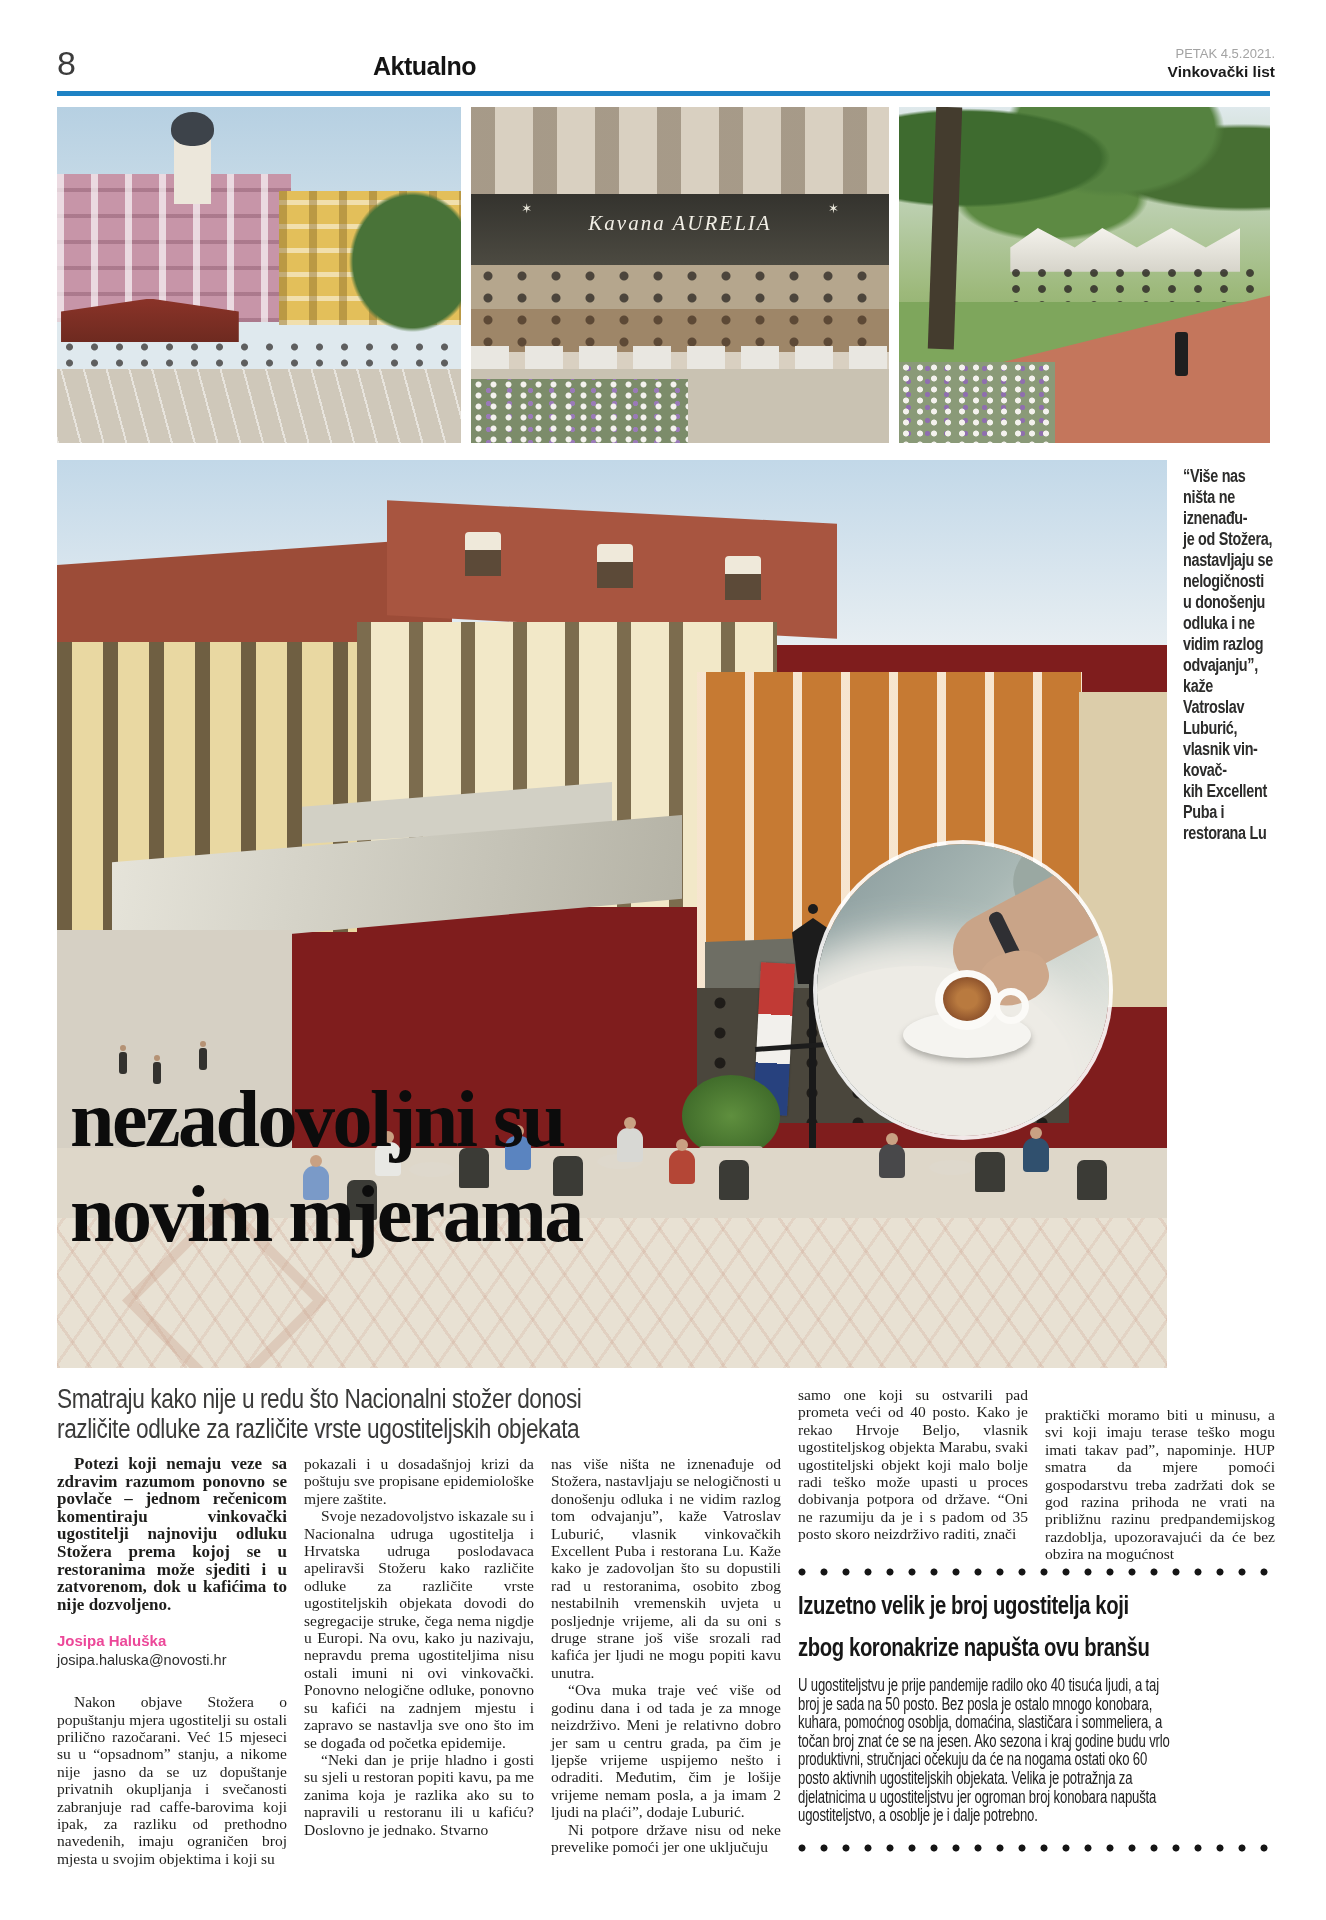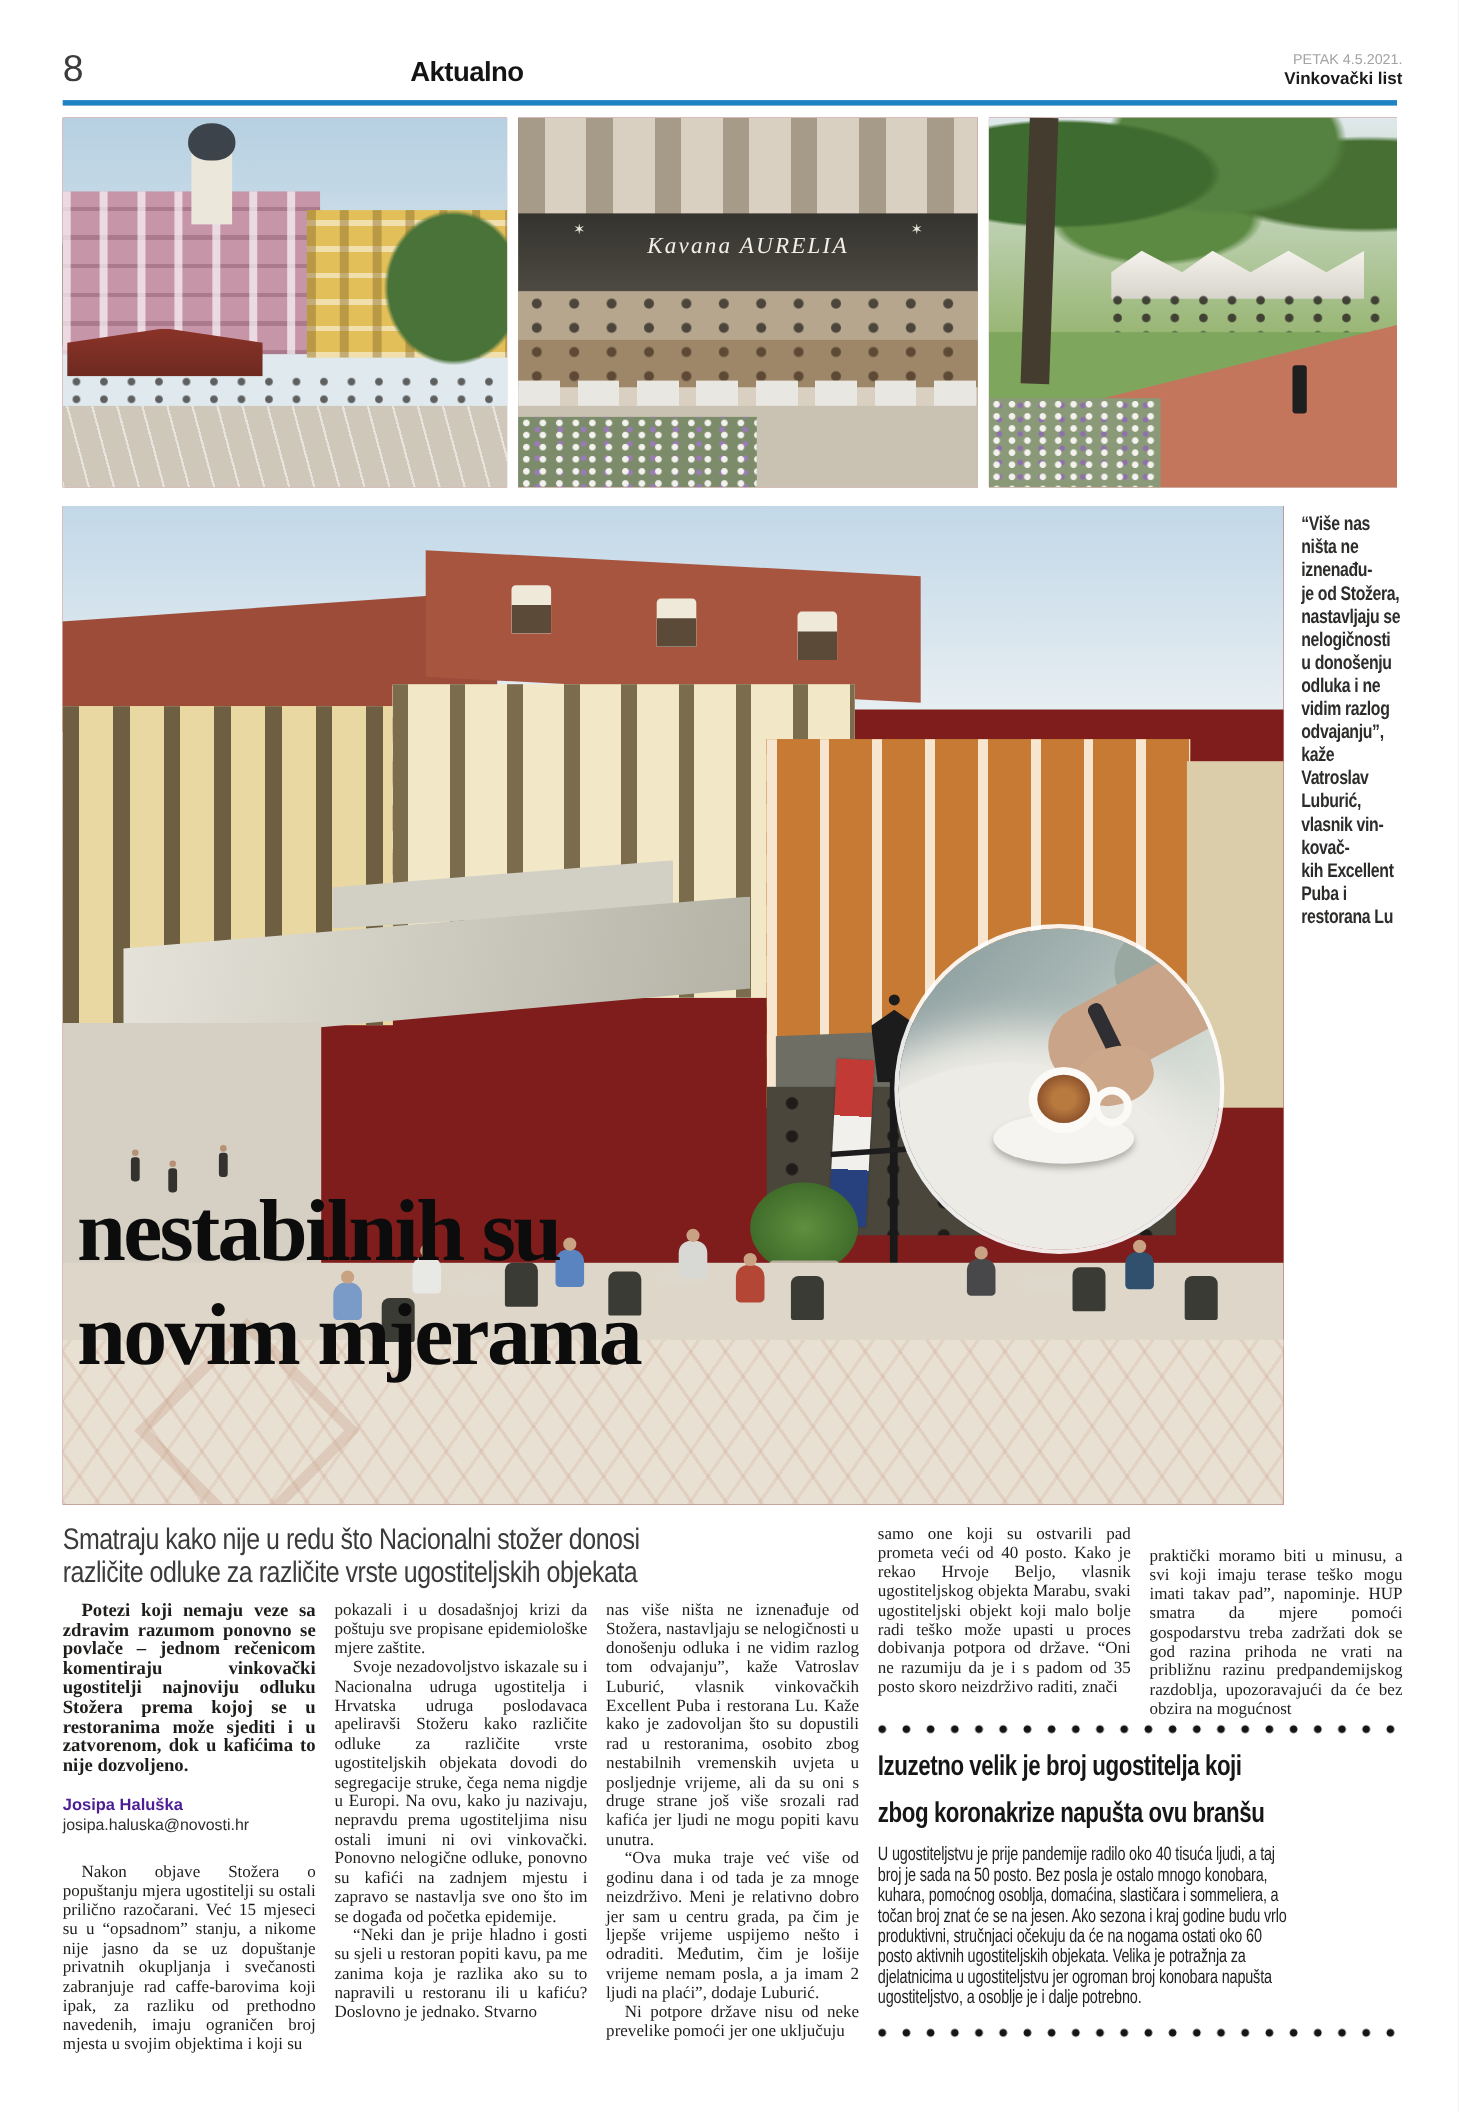--- a/index.html
+++ b/index.html
@@ -146,21 +146,21 @@
   
   .pcol{width:230px;font-size:15.5px;line-height:17.4px;text-align:justify;color:#1d1d1b;}
   .pcol p{margin:0;}
   .pcol p.ind{text-indent:17px;}
   .c1{left:57px;top:1455px;}
   .c2{left:304px;top:1455px;}
   .c3{left:551px;top:1455px;}
   .c4{left:798px;top:1386px;}
   .c5{left:1045px;top:1386px;margin-top:20px;}
   .lead{font-weight:bold;font-size:17px;line-height:17.6px;text-indent:17px;}
-  .byline-name{font-family:"Liberation Sans",sans-serif;font-weight:bold;font-size:15px;margin-top:19px;color:#4c1d95;}
+  .byline-name{font-family:"Liberation Sans",sans-serif;font-weight:bold;font-size:15px;margin-top:19px;color:#ec4899;}
   .byline-mail{font-family:"Liberation Sans",sans-serif;font-size:14.5px;color:#2e2e2e;margin-top:2px;}
   .c1 .cont{margin-top:24px;}
 
   
   .dotline{height:8px;background-image:radial-gradient(circle at 4px 4px,#151515 3.1px,transparent 3.9px);
     background-size:22px 8px;background-repeat:repeat-x;}
   .dot-top{left:798px;top:1568px;width:478px;}
   .dot-bot{left:798px;top:1844px;width:478px;}
   .boxhead{left:798px;top:1584px;font-family:"Liberation Sans",sans-serif;font-weight:bold;font-size:26px;
     line-height:42px;letter-spacing:-0.5px;color:#161616;transform:scaleX(0.78);transform-origin:0 0;}
@@ -276,21 +276,21 @@
       <div class="in-bracelet"></div>
       <div class="in-hand"></div>
       <div class="in-saucer"></div>
       <div class="in-cup"></div>
       <div class="in-coffee"></div>
       <div class="in-handle"></div>
     </div>
   </div>
 
   <div class="abs headline">
-      <div>nestabilnih su</div>
+      <div>nezadovoljni su</div>
       <div>novim mjerama</div>
     </div>
 
   <div class="abs subhead">
       <div>Smatraju kako nije u redu što Nacionalni stožer donosi</div>
       <div>različite odluke za različite vrste ugostiteljskih objekata</div>
     </div>
 
   <div class="abs pullquote">
       <div>“Više nas</div>

